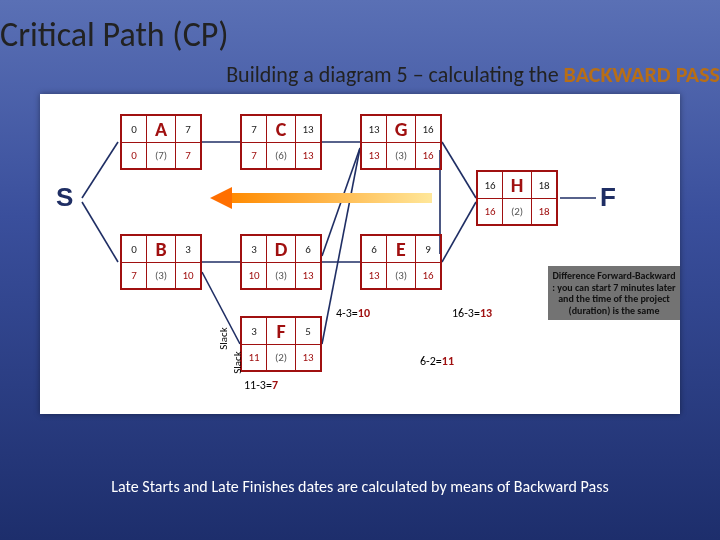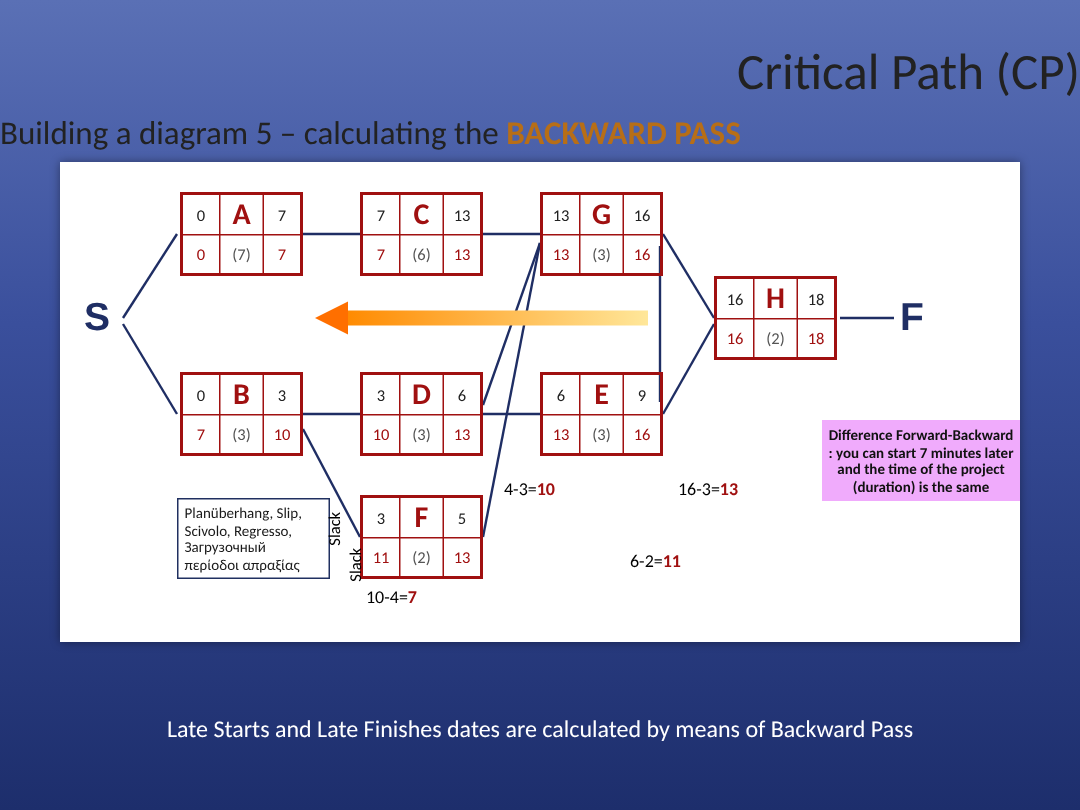--- a/index.html
+++ b/index.html
@@ -9,31 +9,32 @@
     height: 540px;
     font-family: Calibri, 'Segoe UI', Arial, sans-serif;
     overflow: hidden;
   }
   body {
     background: linear-gradient(to top, #1d2e6c, #3a4f9c 60%, #5a70b5);
     color: #222;
     position: relative;
   }
   .title {
-    text-align: right;
+    text-align: left;
     font-size: 34px;
     color: #222;
-    padding-top: 28px;
+    padding-top: 14px;
     padding-bottom: 6px;
   }
   .subtitle {
-    text-align: left;
+    text-align: right;
     font-size: 22px;
     color: #222;
     margin-bottom: 6px;
+    margin-left: 32px;
   }
   .subtitle .bw { color: #b76e17; font-weight: bold; }
   .canvas-wrap {
     margin: 0 auto;
     width: 640px;
     height: 320px;
     position: relative;
   }
   .canvas {
     position: absolute;
@@ -122,21 +123,21 @@
   .calc {
     position:absolute;
     font-size:12px;
     color:#000;
   }
   .calc .r { color:#a01010; font-weight:bold; }
   .diff-box {
     position:absolute;
     right:0; top:172px;
     width:128px;
-    background:#f0abfc;
+    background:#737373;
     font-size:10px;
     text-align:center;
     line-height:1.15;
     padding:4px 2px;
     color:#111;
     font-weight:bold;
   }
   .footer {
     position:absolute;
     left:0; right:0;
@@ -282,27 +283,26 @@
         <div class="divv1"></div>
         <div class="divv2"></div>
       <span class="cell es">3</span>
       <span class="cell name">F</span>
       <span class="cell ef">5</span>
       <span class="cell ls">11</span>
       <span class="cell dur">(2)</span>
       <span class="cell lf">13</span>
     </div>
 
-    <div class="plan-box">Planüberhang, Slip, Scivolo, Regresso, Загрузочный περίοδοι απραξίας</div>
 
     <span class="slack-label" style="left:172px; top:238px;">Slack</span>
     <span class="slack-label" style="left:186px; top:262px;">Slack</span>
 
     <span class="calc" style="left:204px; top:284px;">
-      <span>10-4=</span><span class="r">7</span>
+      <span>11-3=</span><span class="r">7</span>
     </span>
     <span class="calc" style="left:296px; top:212px;">
       <span>4-3=</span><span class="r">10</span>
     </span>
     <span class="calc" style="left:412px; top:212px;">
       <span>16-3=</span><span class="r">13</span>
     </span>
     <span class="calc" style="left:380px; top:260px;">
       <span>6-2=</span><span class="r">11</span>
     </span>

